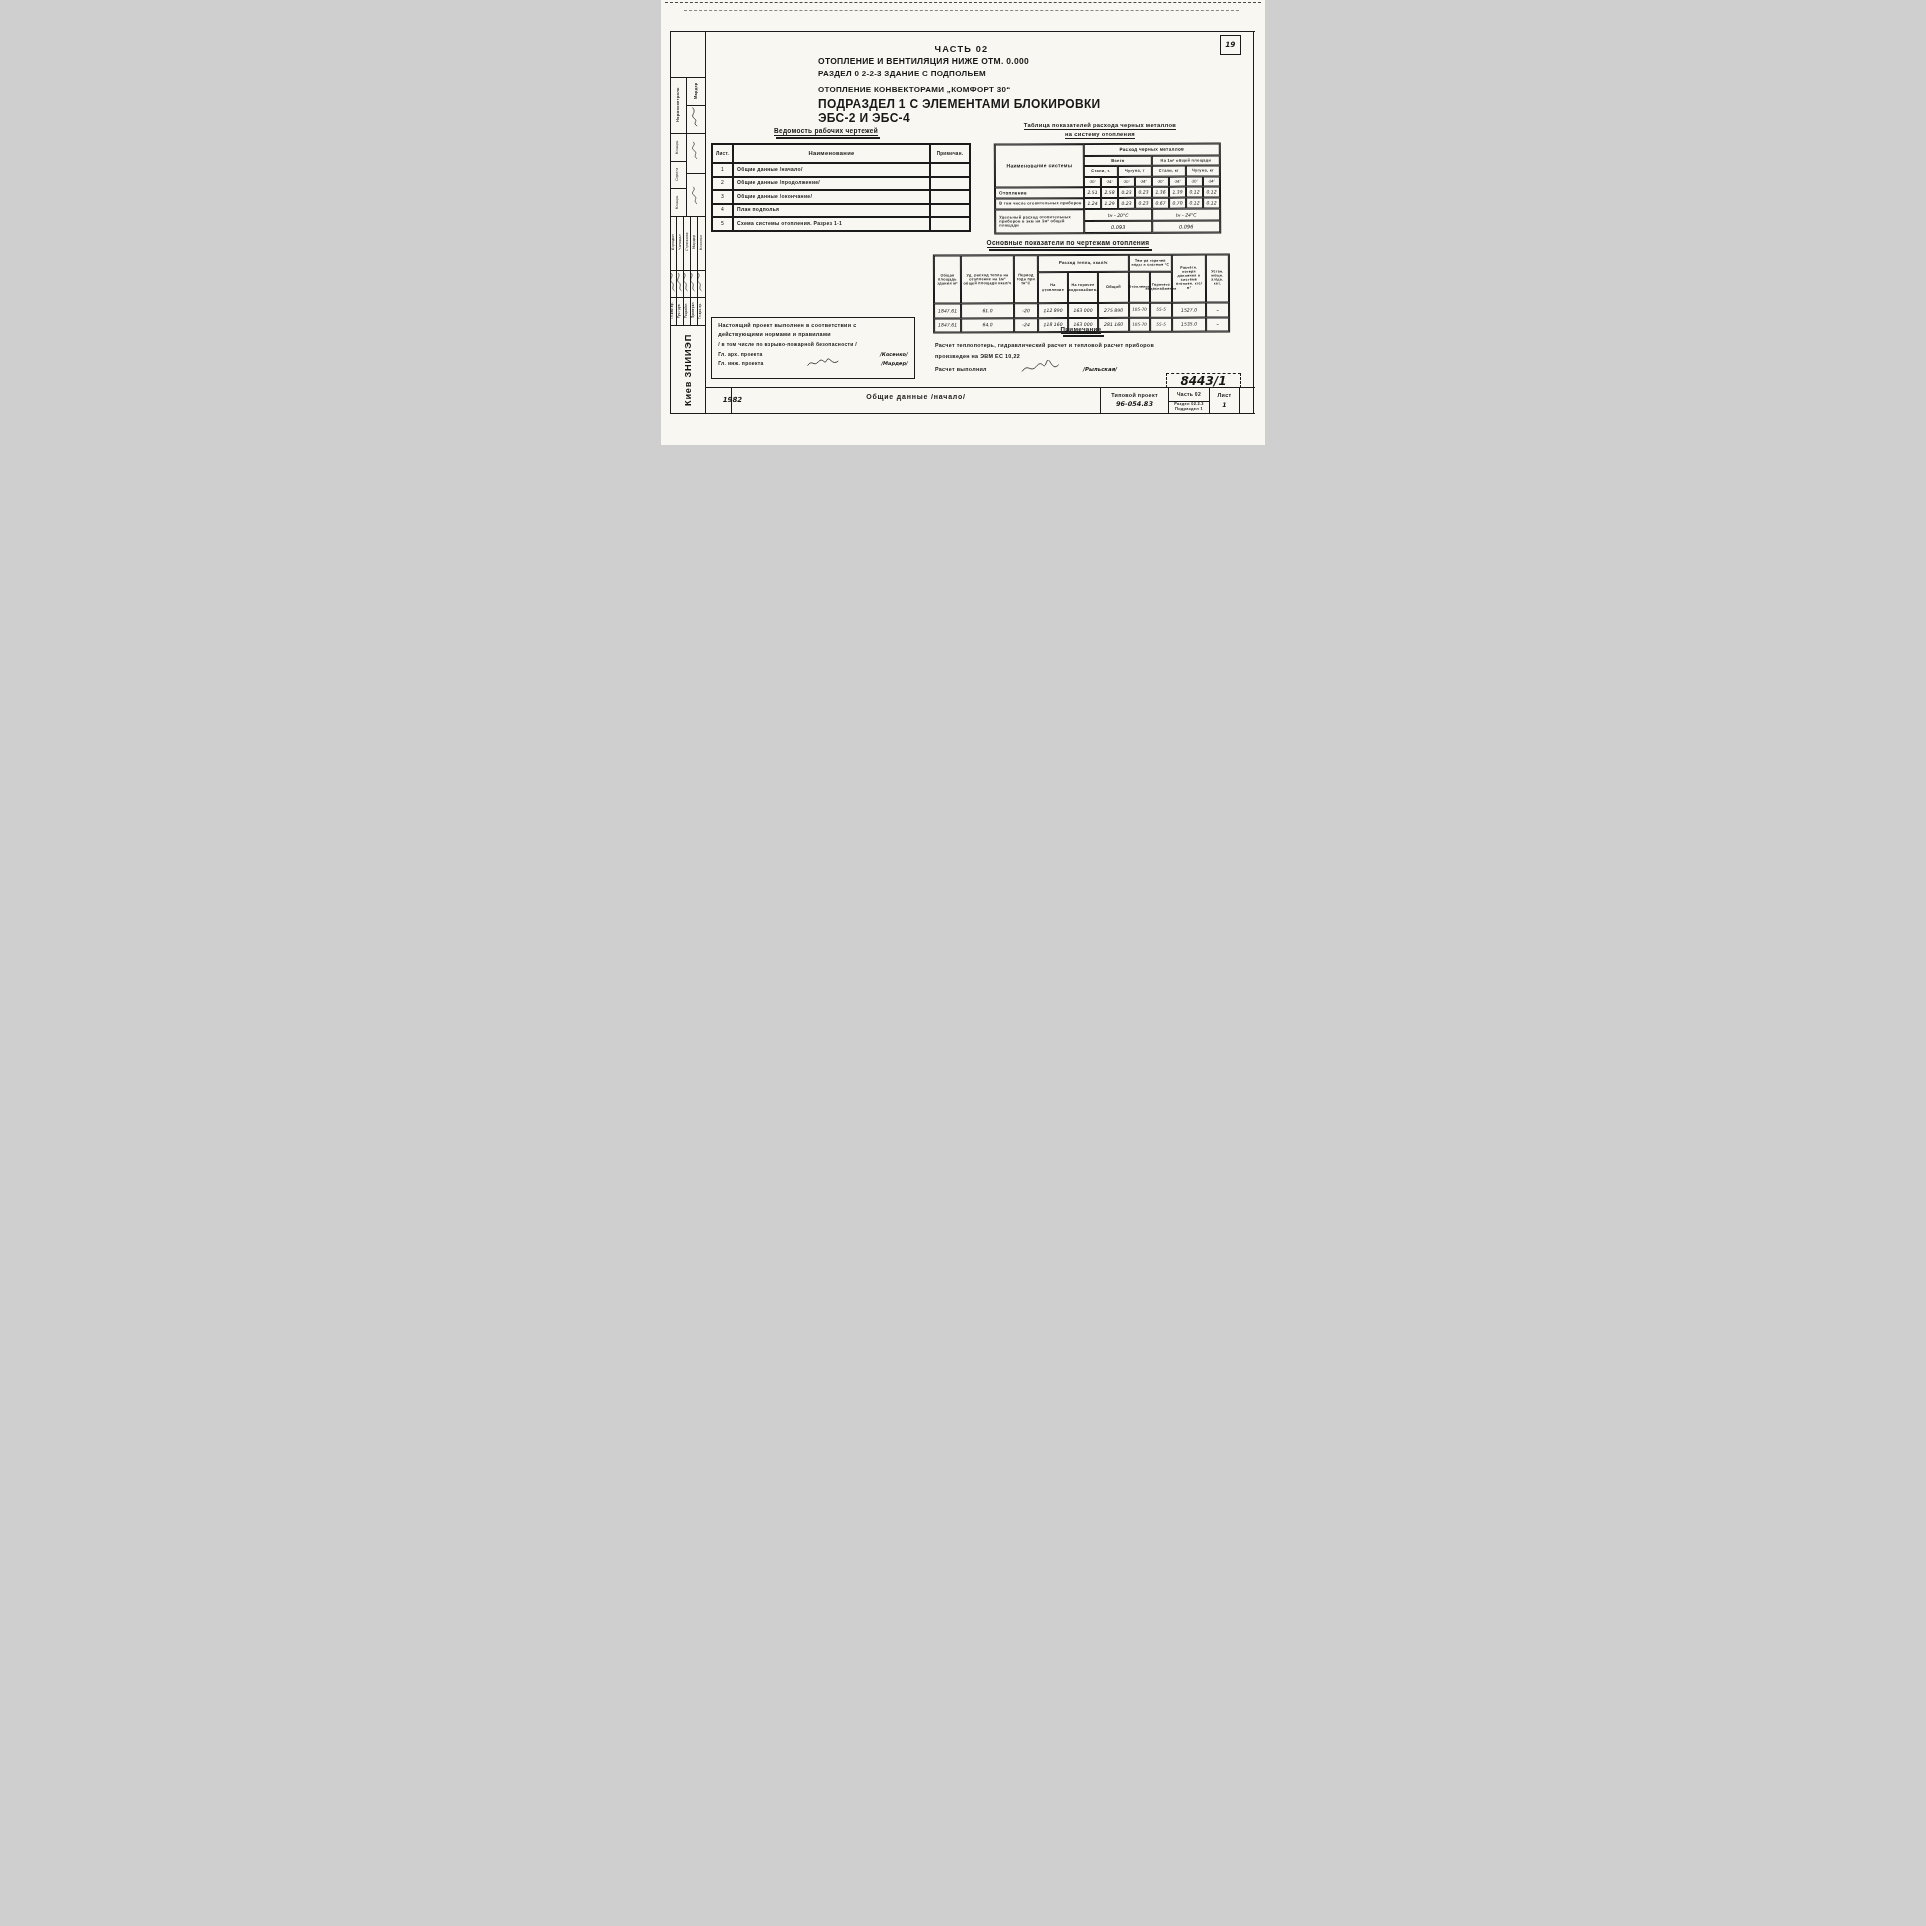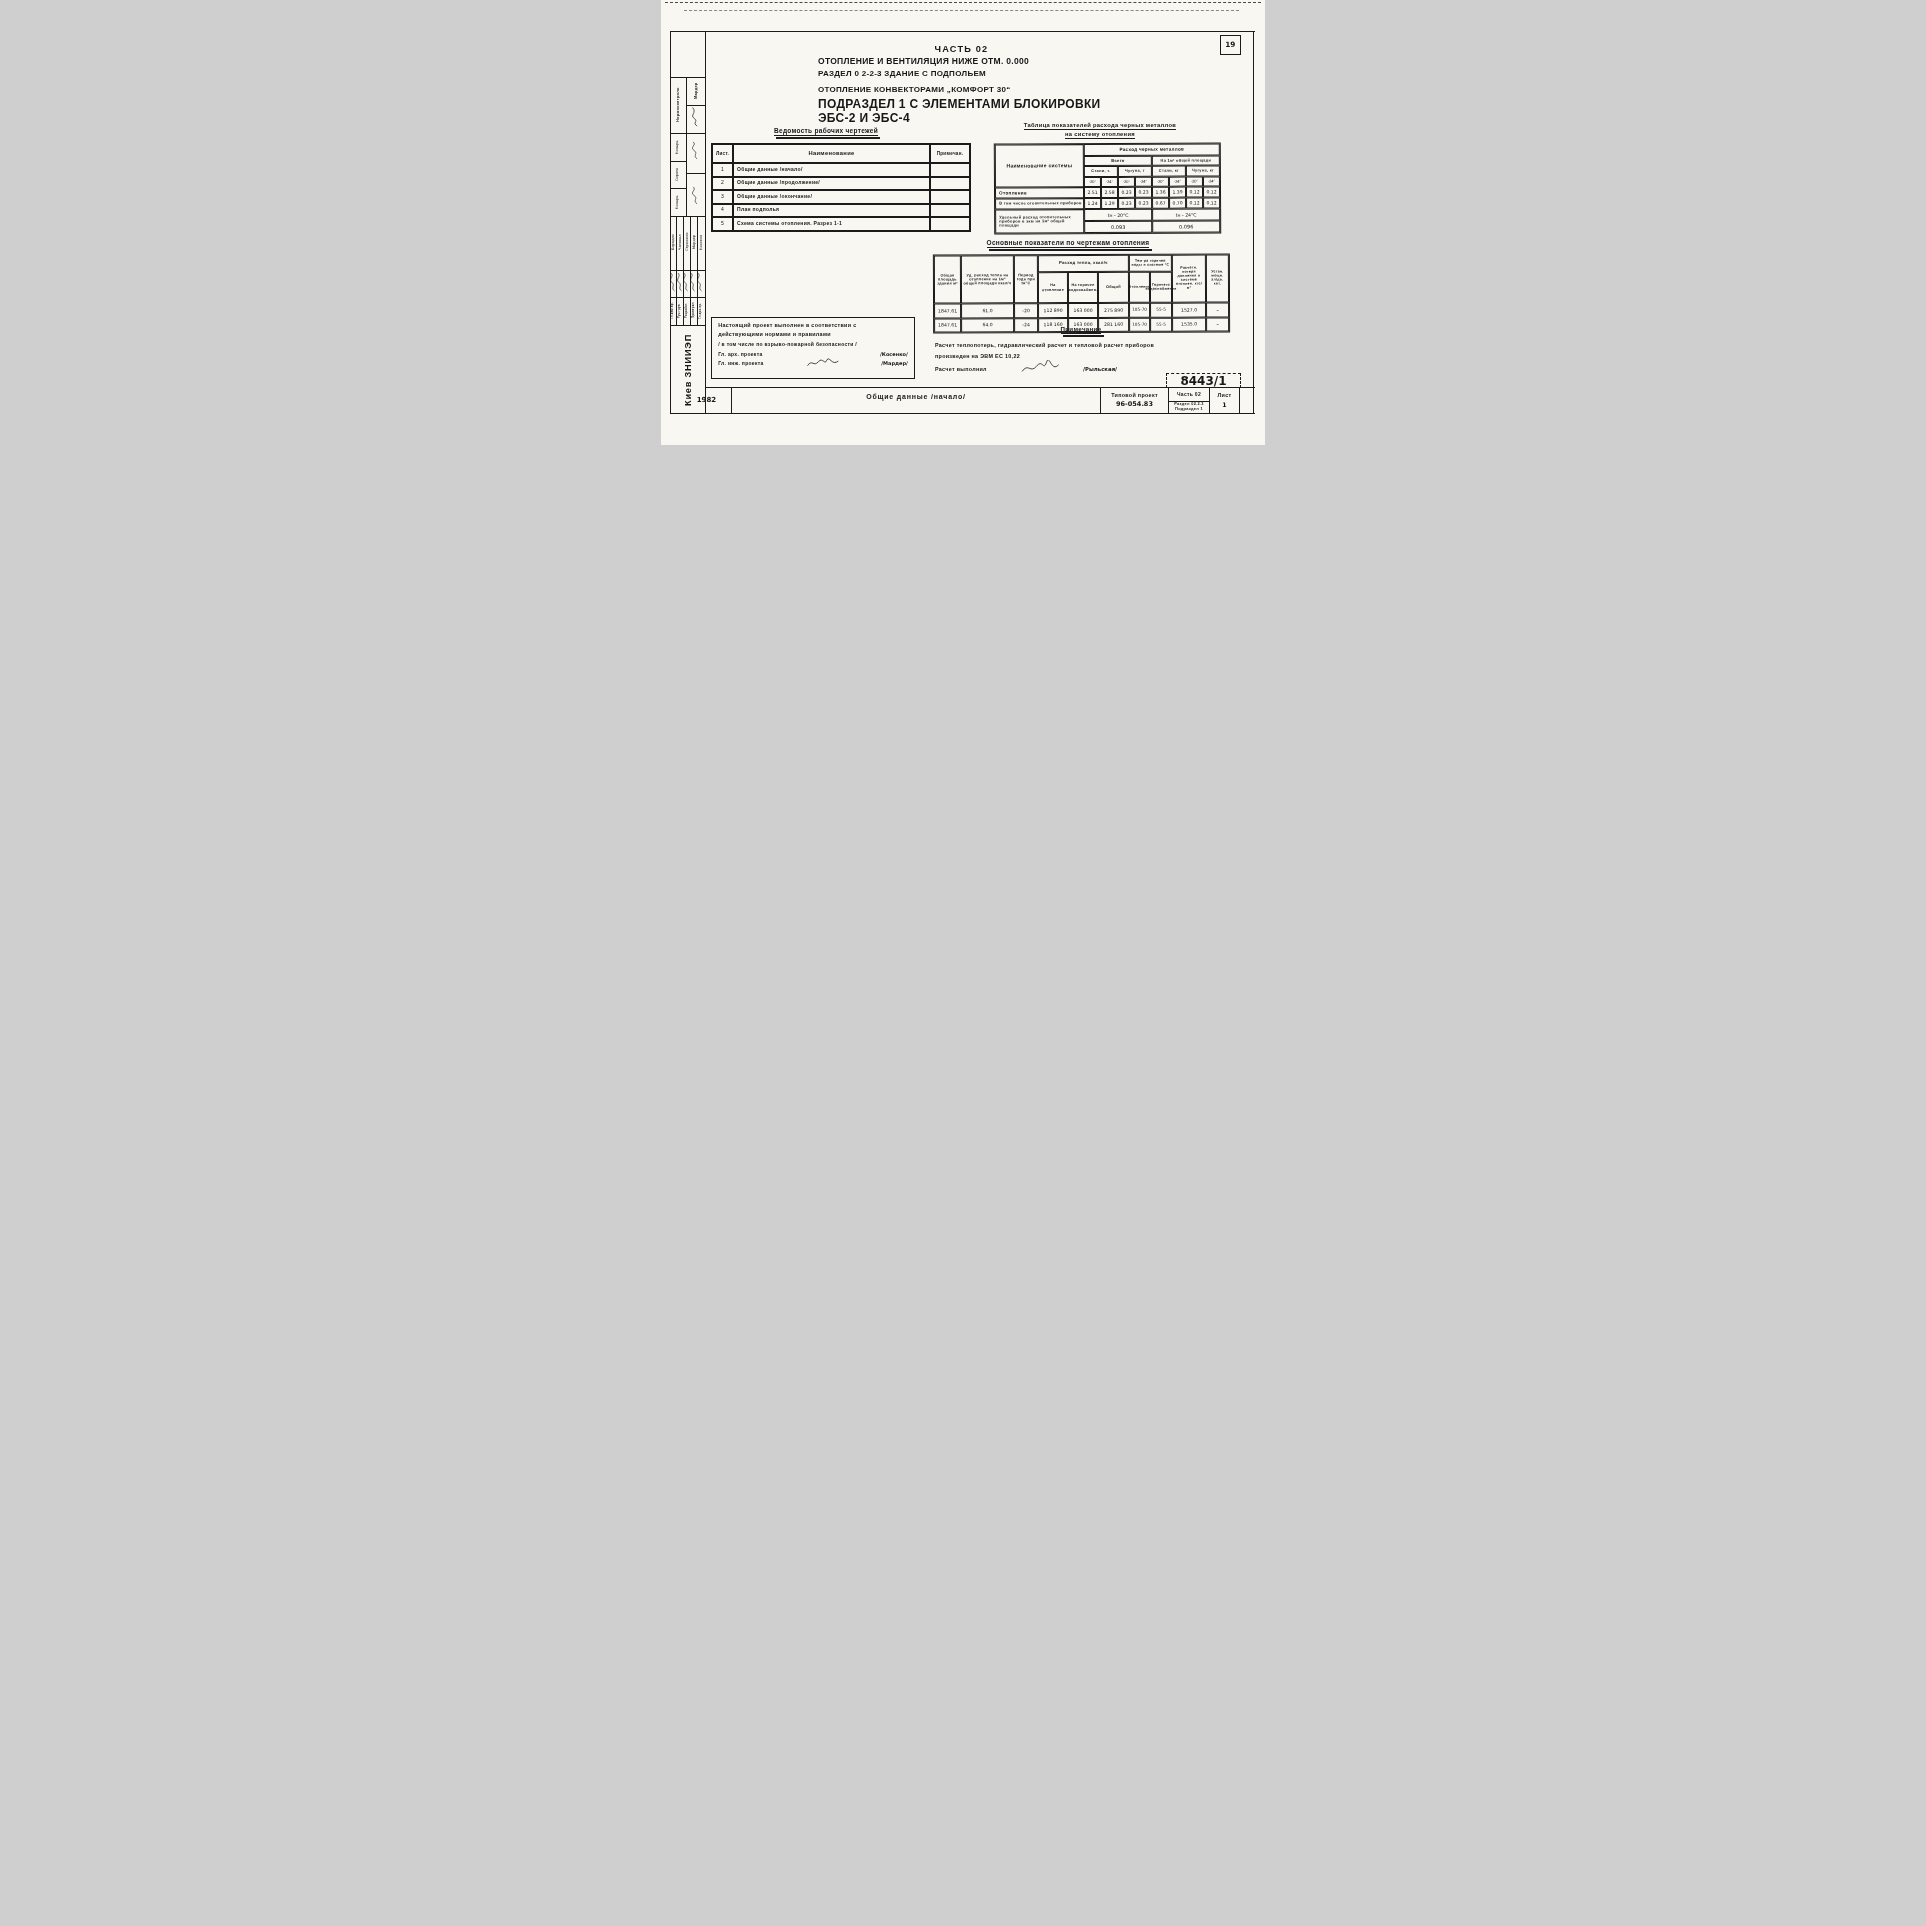--- a/index.html
+++ b/index.html
@@ -4,21 +4,21 @@
 <style>
   html,body{margin:0;padding:0;background:#cfcfcf;}
   .page{
     position:relative;width:604px;height:445px;background:#f8f7f2;
     font-family:"Liberation Sans","DejaVu Sans",sans-serif;color:#171717;
     overflow:hidden;margin:0 auto;
   }
   .abs{position:absolute;}
   .ln{position:absolute;background:#1c1c1c;}
   .dash{position:absolute;border-top:1.2px dashed #2b2b2b;opacity:.85;}
-  .hand{font-family:"DejaVu Sans",sans-serif;}
+  .hand{font-style:italic;font-family:"DejaVu Sans",sans-serif;}
   .draw{letter-spacing:0.3px;font-weight:700;}
   .u2{position:relative;display:inline-block;border-bottom:1.5px solid #1c1c1c;padding-bottom:1.2px;}
   .u2:after{content:"";position:absolute;left:2.3px;right:-2.3px;bottom:-3.5px;height:1.5px;background:#1c1c1c;}
   .u1{display:inline-block;border-bottom:1.5px solid #1c1c1c;padding-bottom:0.8px;}
   
   .gtable{position:absolute;display:grid;border:1.2px solid #1b1b1b;background:#f8f7f2;}
   .gtable .c{border:0.6px solid #1b1b1b;display:flex;align-items:center;justify-content:center;
     text-align:center;padding:0.4px 1.2px;line-height:1.12;}
   .left{justify-content:flex-start!important;text-align:left!important;padding-left:3.1px!important;}
   .vtext{writing-mode:vertical-rl;transform:rotate(180deg);display:flex;align-items:center;justify-content:center;
@@ -212,21 +212,21 @@
   </div>
 
   <div class="ln" style="left:44px;top:387px;width:550px;height:1.2px;"></div>
   <div class="ln" style="left:70px;top:387px;width:1.2px;height:26px;"></div>
   <div class="ln" style="left:439px;top:387px;width:1.2px;height:26px;"></div>
   <div class="ln" style="left:507px;top:387px;width:1.2px;height:26px;"></div>
   <div class="ln" style="left:548px;top:387px;width:1.2px;height:26px;"></div>
   <div class="ln" style="left:578px;top:387px;width:1.2px;height:26px;"></div>
   <div class="ln" style="left:507px;top:401px;width:42px;height:0.8px;"></div>
 
-  <div class="abs hand" style="left:32px;top:387px;width:27px;height:26px;display:flex;align-items:center;justify-content:center;font-size:7px;font-weight:700;">1982</div>
+  <div class="abs hand" style="left:58px;top:387px;width:27px;height:26px;display:flex;align-items:center;justify-content:center;font-size:7px;font-weight:700;">1982</div>
   <div class="abs draw" style="left:71px;top:387px;width:368px;height:19px;display:flex;align-items:center;justify-content:center;font-size:7px;letter-spacing:0.8px;">Общие данные   /начало/</div>
   <div class="abs" style="left:440px;top:387px;width:67px;height:26px;display:flex;flex-direction:column;align-items:center;justify-content:center;">
     <span class="draw" style="font-size:5.4px;">Типовой проект</span>
     <span class="hand" style="font-size:6.5px;font-weight:700;margin-top:1.5px;">96-054.83</span>
   </div>
   <div class="abs draw" style="left:508px;top:387px;width:40px;height:14px;display:flex;align-items:center;justify-content:center;font-size:5px;">Часть 02</div>
   <div class="abs" style="left:508px;top:401px;width:40px;height:11.6px;display:flex;flex-direction:column;align-items:center;justify-content:center;line-height:1;">
     <span class="draw" style="font-size:3.9px;">Раздел 02.2.3</span>
     <span class="draw" style="font-size:3.9px;margin-top:0.8px;">Подраздел 1</span>
   </div>

